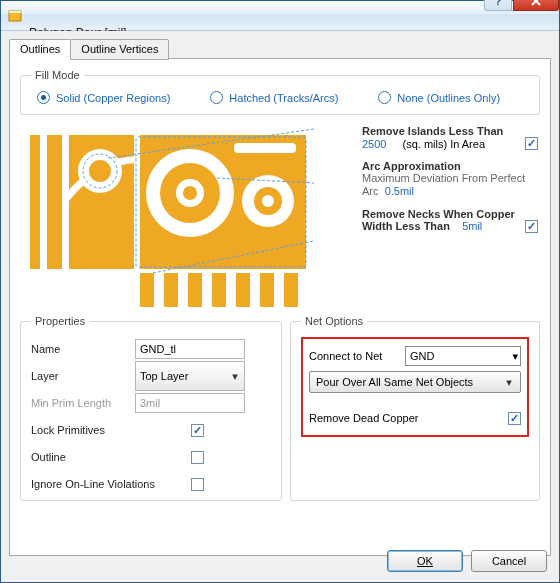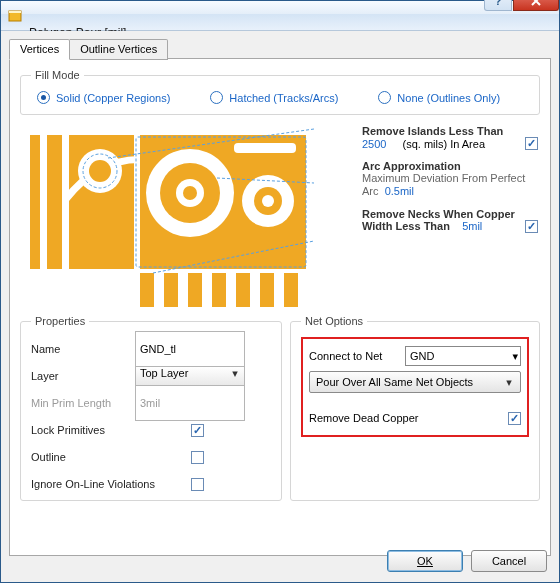--- a/index.html
+++ b/index.html
@@ -33,22 +33,22 @@
   .opt-sub { color:#666; line-height:13px; }
   .opt-val { color:#1b66c7; }
   .chk { width:13px; height:13px; border:1px solid #6a8bb5; background:#fff; display:inline-flex; align-items:center; justify-content:center; vertical-align:middle; }
   .chk.checked::after { content:"✓"; font-size:11px; color:#2a66b0; line-height:1; font-weight:bold; }
   .columns { display:flex; gap:8px; }
   fieldset.props { width:262px; height:186px; padding-top:10px; }
   fieldset.netopts { flex:1; height:186px; padding-top:10px; }
   .row { display:flex; align-items:center; height:24px; margin-bottom:3px; }
   .row label { width:104px; color:#222; }
   .row.disabled label, .row.disabled input { color:#9a9a9a; }
-  input.txt { width:110px; height:36px; border:1px solid #b5b5b5; padding:0 4px; font:inherit; background:#fff; }
-  .combo { width:110px; height:20px; border:1px solid #b5b5b5; background:linear-gradient(#fff,#e9e9e9); display:flex; padding:0 2px 0 4px; justify-content:space-between; }
+  input.txt { width:110px; height:20px; border:1px solid #b5b5b5; padding:0 4px; font:inherit; background:#fff; }
+  .combo { width:110px; height:30px; border:1px solid #b5b5b5; background:linear-gradient(#fff,#e9e9e9); display:flex; align-items:center; padding:0 2px 0 4px; justify-content:space-between; }
   .combo .arrow, .combo-wide .arrow { width:14px; text-align:center; color:#333; }
   .red-box { border:2px solid #e02020; padding:4px 6px 6px 6px; }
   .net-row { display:flex; align-items:center; height:26px; }
   .net-row label { width:96px; }
   .combo-net { flex:1; height:20px; border:1px solid #888; background:#fff; display:flex; align-items:center; padding:0 2px 0 4px; justify-content:space-between; }
   .combo-wide { width:100%; height:22px; border:1px solid #8a8a8a; background:linear-gradient(#fdfdfd,#e4e4e4); display:flex; align-items:center; padding:0 4px 0 6px; justify-content:space-between; margin:2px 0 14px; border-radius:2px; }
   .dead-row { display:flex; align-items:center; justify-content:space-between; height:22px; }
   .btnbar { position:absolute; right:12px; bottom:10px; display:flex; gap:8px; }
   .btn { width:76px; height:22px; border:1px solid #8a8a8a; background:linear-gradient(#fdfdfd,#e3e3e3); border-radius:3px; display:flex; align-items:center; justify-content:center; }
   .btn.default { border-color:#3c7fb1; box-shadow:0 0 0 1px #8cbce2 inset;text-decoration:underline; }
@@ -74,21 +74,21 @@
       <div class="sysbtn close">
         <svg width="12" height="10" viewBox="0 0 12 10">
             <path d="M2 1 L10 9 M10 1 L2 9" stroke-width="2" fill="none"></path>
           </svg>
       </div>
     </div>
   </div>
 
   <div class="client">
     <div class="tabs">
-      <div class="tab active">Vertices</div>
+      <div class="tab active">Outlines</div>
       <div class="tab inactive">Outline Vertices</div>
     </div>
 
     <div class="panel">
       <fieldset>
         <legend>Fill Mode</legend>
         <div class="fillmode-row">
           <div class="radio-item">
             <span class="radio-dot selected"></span>
             <span>Solid (Copper Regions)</span>

